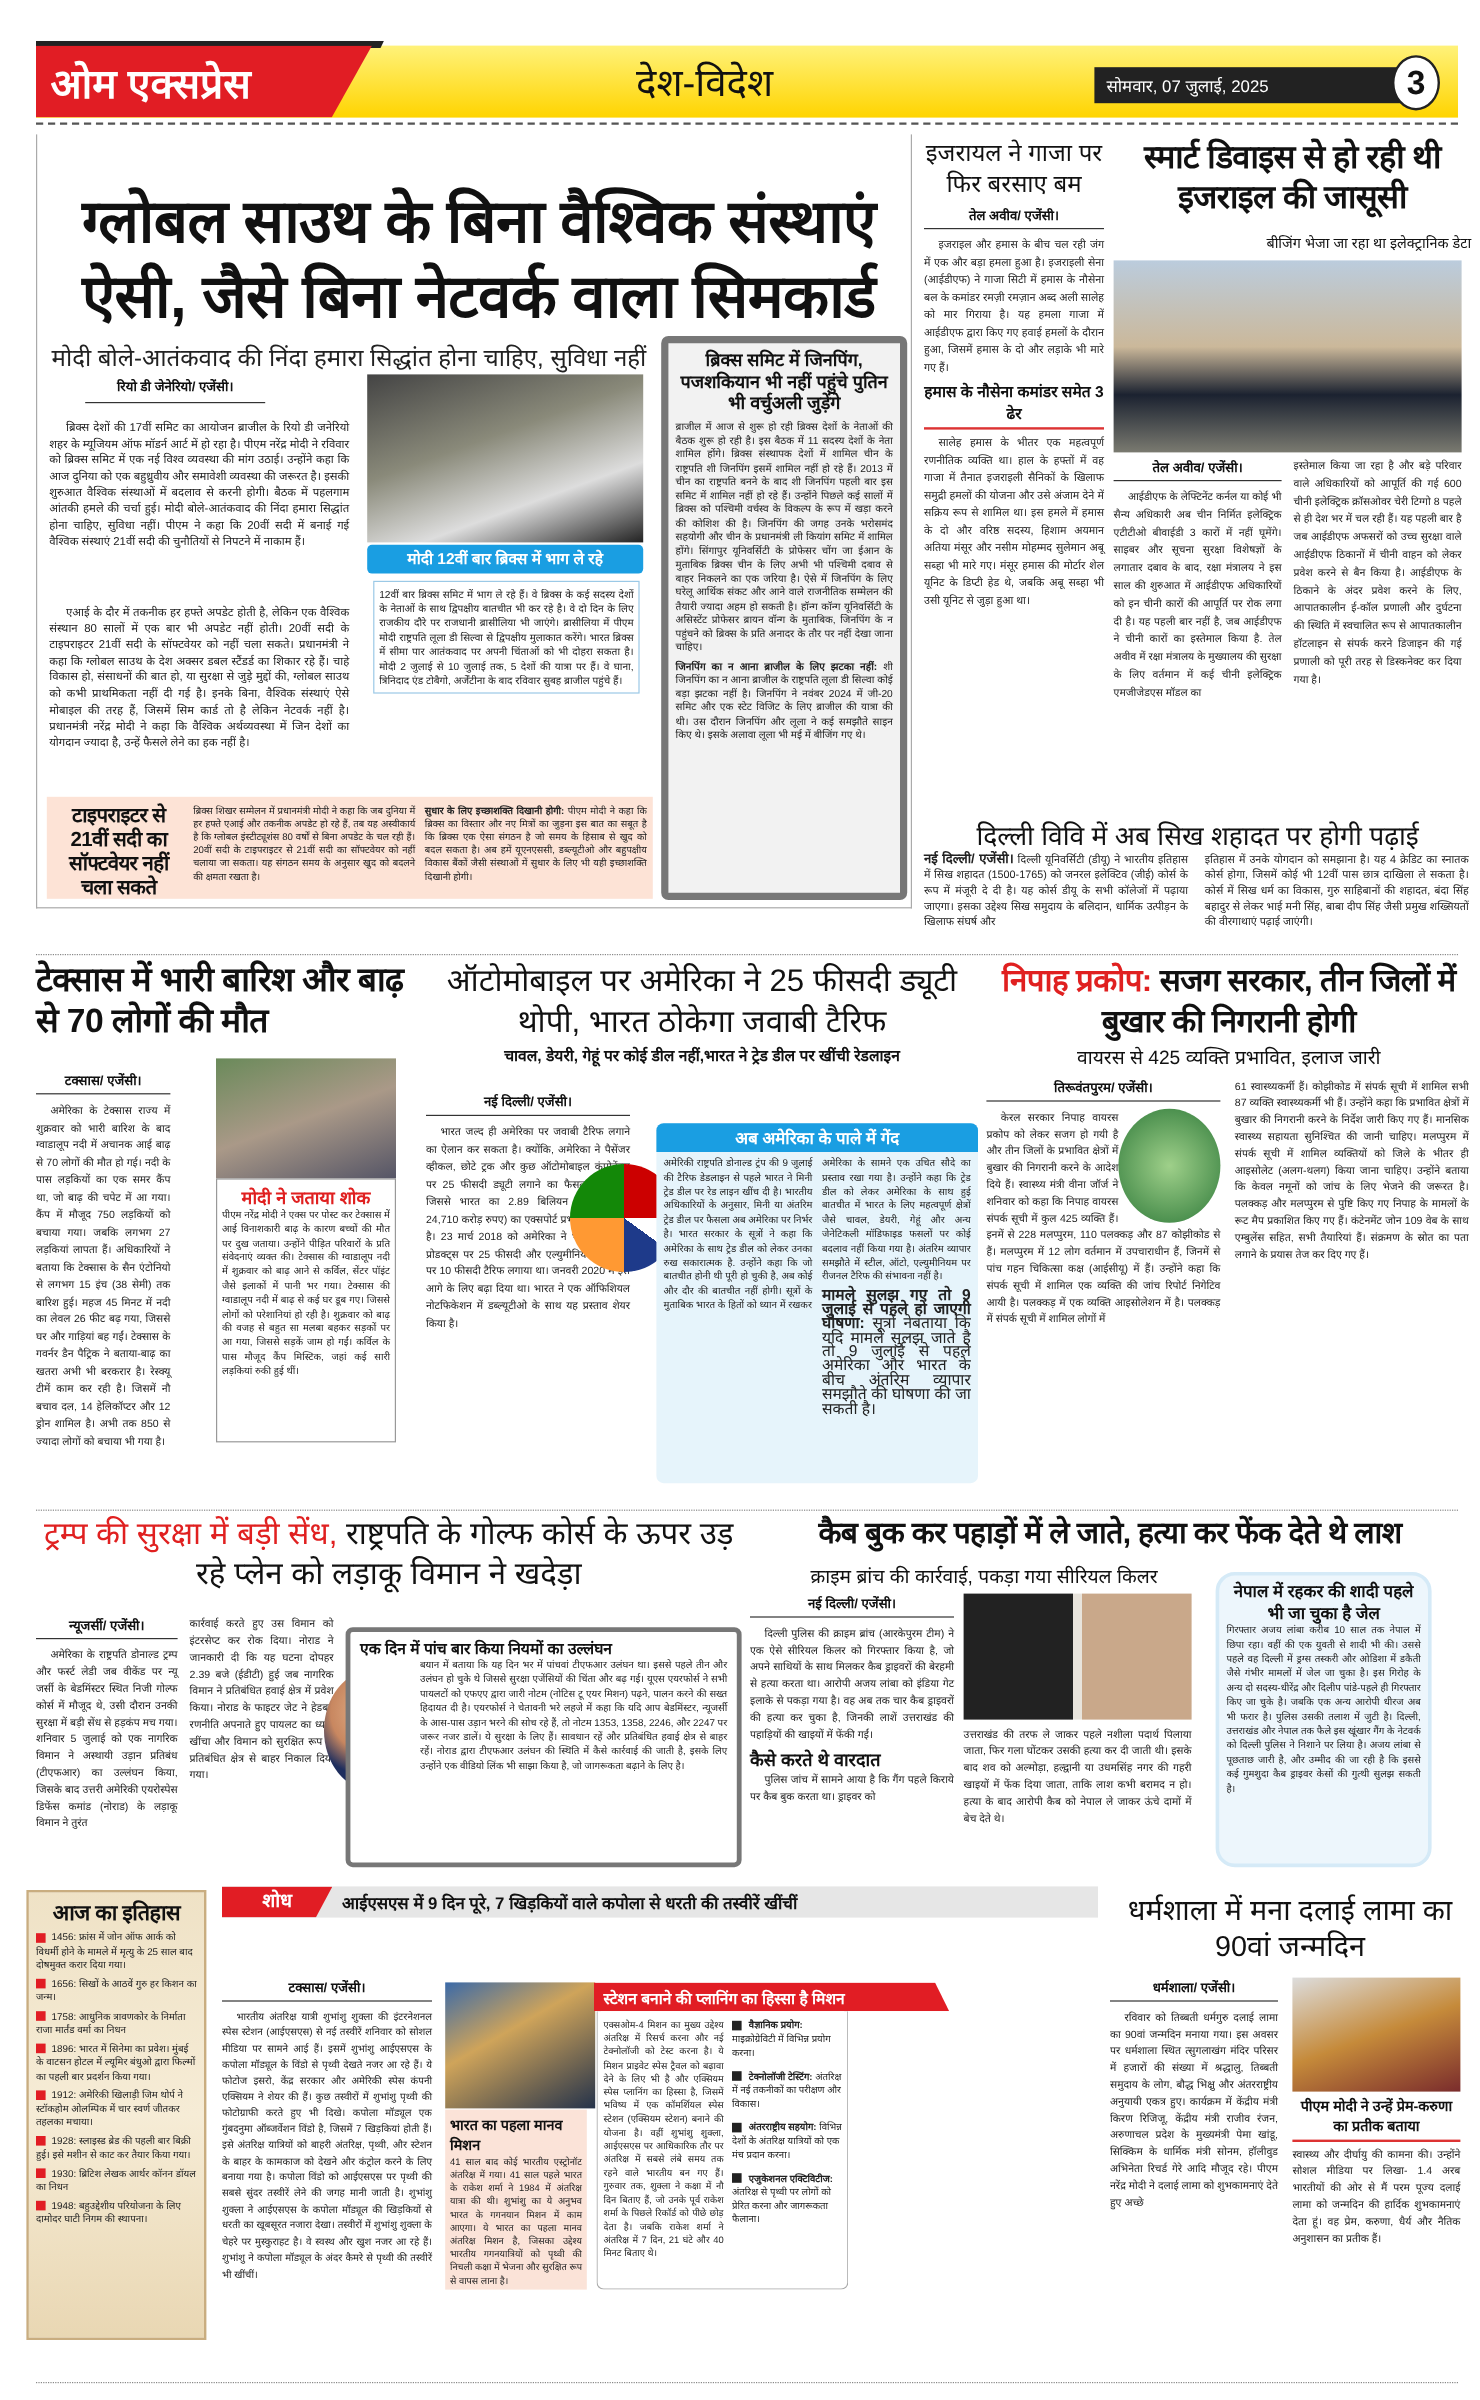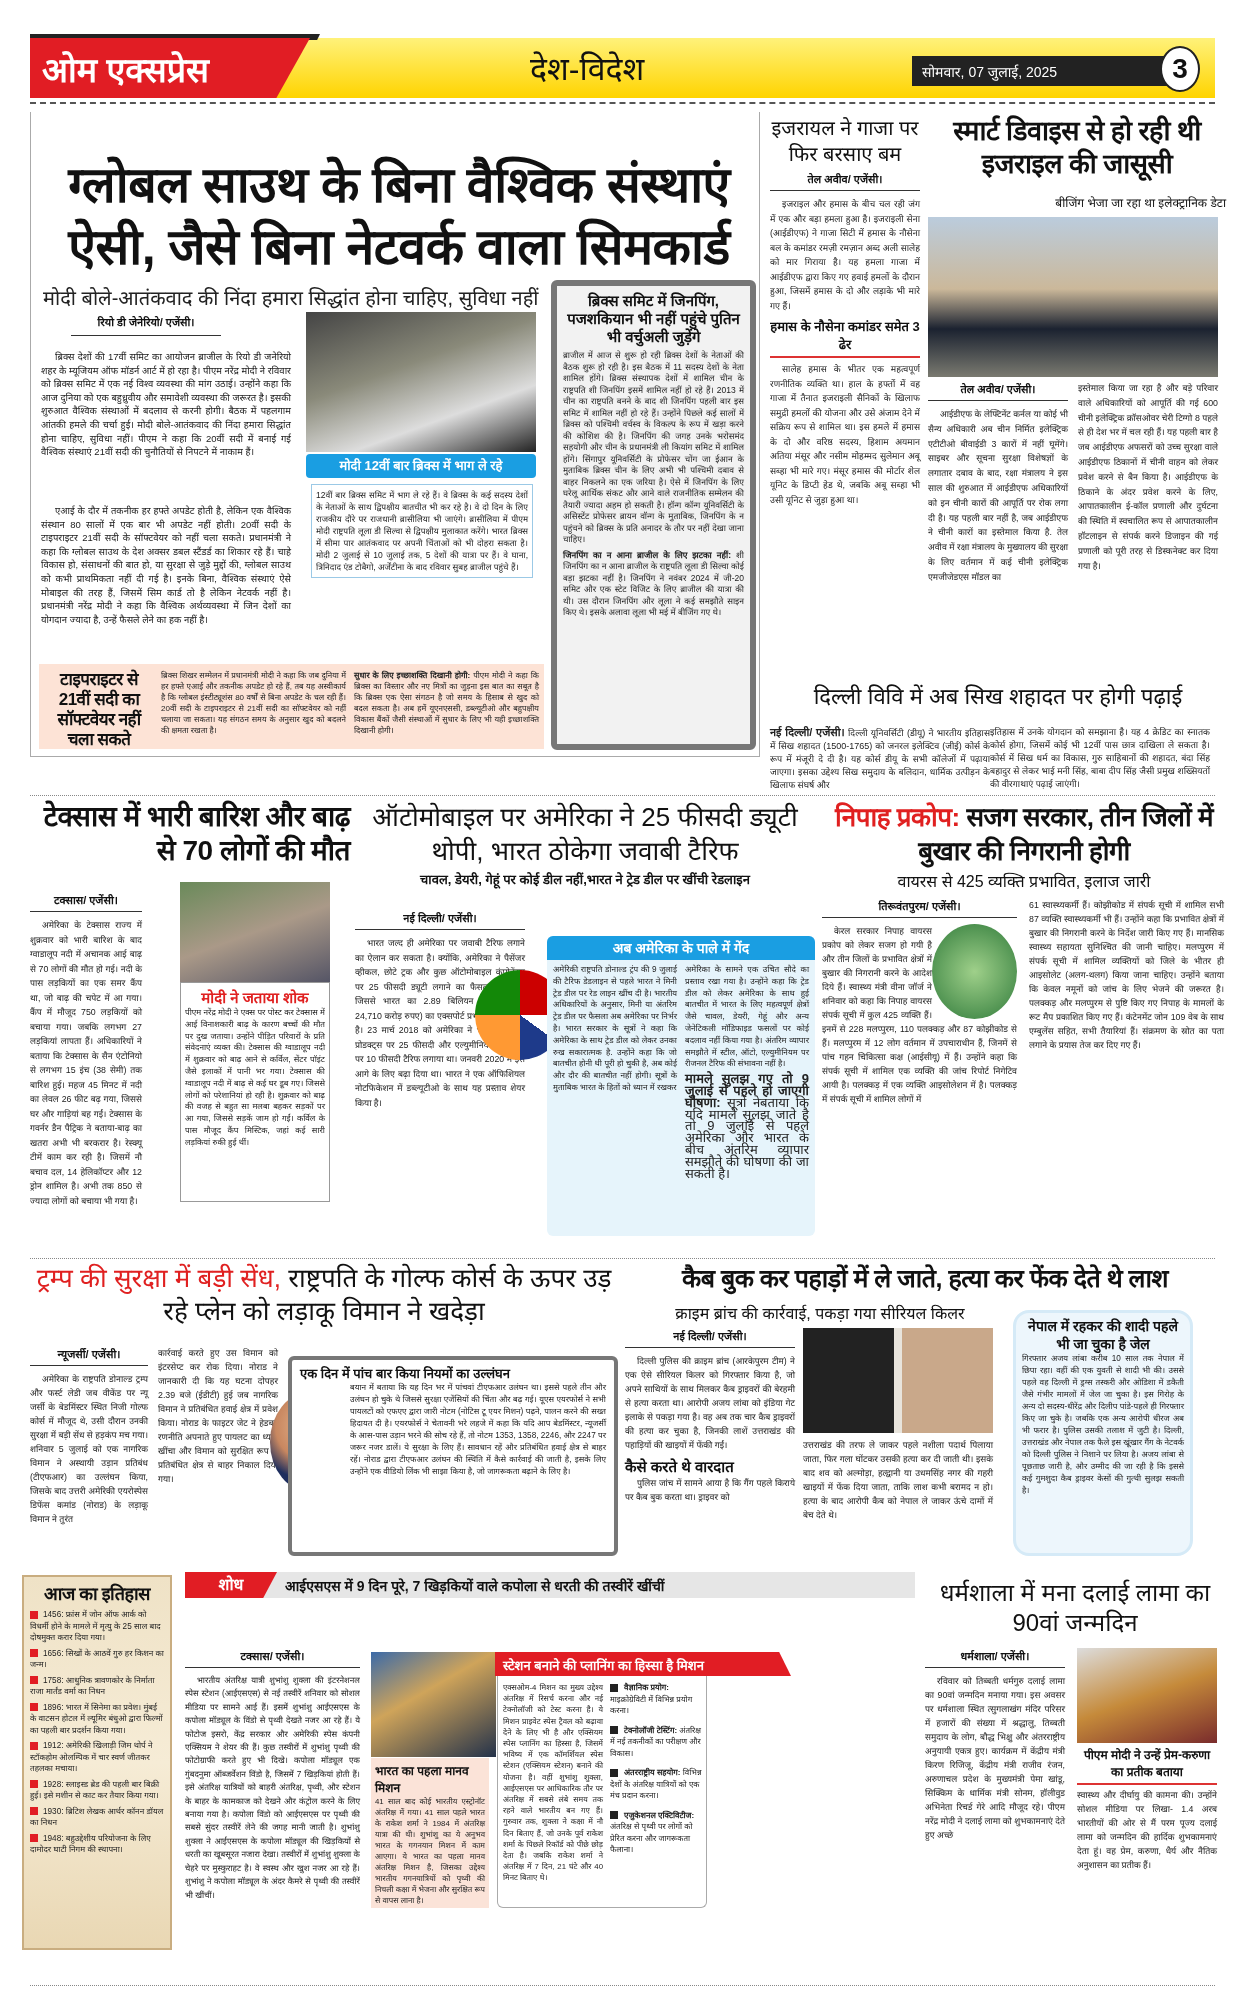--- a/index.html
+++ b/index.html
@@ -75,30 +75,30 @@
     <div style="width:140px">
       <div class="dateline">तेल अवीव/ एजेंसी।</div>
       <div class="body-txt" style="font-size:8.8px;line-height:14.8px;text-indent:12px">आईडीएफ के लेफ्टिनेंट कर्नल या कोई भी सैन्य अधिकारी अब चीन निर्मित इलेक्ट्रिक एटीटीओ बीवाईडी 3 कारों में नहीं घूमेंगे। साइबर और सूचना सुरक्षा विशेषज्ञों के लगातार दबाव के बाद, रक्षा मंत्रालय ने इस साल की शुरुआत में आईडीएफ अधिकारियों को इन चीनी कारों की आपूर्ति पर रोक लगा दी है। यह पहली बार नहीं है, जब आईडीएफ ने चीनी कारों का इस्तेमाल किया है. तेल अवीव में रक्षा मंत्रालय के मुख्यालय की सुरक्षा के लिए वर्तमान में कई चीनी इलेक्ट्रिक एमजीजेडएस मॉडल का</div>
     </div>
     <div class="body-txt" style="width:140px;font-size:8.8px;line-height:14.8px">इस्तेमाल किया जा रहा है और बड़े परिवार वाले अधिकारियों को आपूर्ति की गई 600 चीनी इलेक्ट्रिक क्रॉसओवर चेरी टिग्गो 8 पहले से ही देश भर में चल रही हैं। यह पहली बार है जब आईडीएफ अफसरों को उच्च सुरक्षा वाले आईडीएफ ठिकानों में चीनी वाहन को लेकर प्रवेश करने से बैन किया है। आईडीएफ के ठिकाने के अंदर प्रवेश करने के लिए, आपातकालीन ई-कॉल प्रणाली और दुर्घटना की स्थिति में स्वचालित रूप से आपातकालीन हॉटलाइन से संपर्क करने डिजाइन की गई प्रणाली को पूरी तरह से डिस्कनेक्ट कर दिया गया है।</div>
   </div>
 </div>
 
 <div class="abs" style="left:770px;top:680px;width:456px;height:110px">
   <div style="font-size:22px;text-align:center">दिल्ली विवि में अब सिख शहादत पर होगी पढ़ाई</div>
-  <div style="display:flex;margin-top:16px">
+  <div style="display:flex;gap:14px;margin-top:0">
     <div class="body-txt" style="width:220px;font-size:9px;line-height:13px"><b style="font-size:11px">नई दिल्ली/ एजेंसी।</b> <span>दिल्ली यूनिवर्सिटी (डीयू) ने भारतीय इतिहास में सिख शहादत (1500-1765) को जनरल इलेक्टिव (जीई) कोर्स के रूप में मंजूरी दे दी है। यह कोर्स डीयू के सभी कॉलेजों में पढ़ाया जाएगा। इसका उद्देश्य सिख समुदाय के बलिदान, धार्मिक उत्पीड़न के खिलाफ संघर्ष और</span></div>
     <div class="body-txt" style="width:220px;font-size:9px;line-height:13px">इतिहास में उनके योगदान को समझाना है। यह 4 क्रेडिट का स्नातक कोर्स होगा, जिसमें कोई भी 12वीं पास छात्र दाखिला ले सकता है। कोर्स में सिख धर्म का विकास, गुरु साहिबानों की शहादत, बंदा सिंह बहादुर से लेकर भाई मनी सिंह, बाबा दीप सिंह जैसी प्रमुख शख्सियतों की वीरगाथाएं पढ़ाई जाएंगी।</div>
   </div>
 </div>
 
 <div class="abs rule-dot" style="left:30px;top:795px;width:1185px"></div>
 
 <div class="abs" style="left:30px;top:800px;width:320px;height:455px">
-  <div class="head-bold" style="font-size:28px;line-height:34px;text-align:right">टेक्सास में भारी बारिश और बाढ़ से 70 लोगों की मौत</div>
+  <div class="head-bold" style="font-size:28px;line-height:34px;text-align:left">टेक्सास में भारी बारिश और बाढ़ से 70 लोगों की मौत</div>
   <div class="abs" style="left:0;top:92px;width:112px">
     <div class="dateline">टक्सास/ एजेंसी।</div>
     <div class="body-txt" style="font-size:8.8px;line-height:14.5px;text-indent:12px">अमेरिका के टेक्सास राज्य में शुक्रवार को भारी बारिश के बाद ग्वाडालूप नदी में अचानक आई बाढ़ से 70 लोगों की मौत हो गई। नदी के पास लड़कियों का एक समर कैंप था, जो बाढ़ की चपेट में आ गया। कैंप में मौजूद 750 लड़कियों को बचाया गया। जबकि लगभग 27 लड़कियां लापता हैं। अधिकारियों ने बताया कि टेक्सास के सैन एंटोनियो से लगभग 15 इंच (38 सेमी) तक बारिश हुई। महज 45 मिनट में नदी का लेवल 26 फीट बढ़ गया, जिससे घर और गाड़ियां बह गईं। टेक्सास के गवर्नर डैन पैट्रिक ने बताया-बाढ़ का खतरा अभी भी बरकरार है। रेस्क्यू टीमें काम कर रही है। जिसमें नौ बचाव दल, 14 हेलिकॉप्टर और 12 ड्रोन शामिल है। अभी तक 850 से ज्यादा लोगों को बचाया भी गया है।</div>
   </div>
   <div class="abs photo" style="left:150px;top:82px;width:150px;height:100px;background:linear-gradient(160deg,#6a8a5a,#a98,#556)"></div>
   <div class="abs boxed" style="left:150px;top:182px;width:150px;height:220px;padding:4px">
     <div class="red" style="font-size:15px;font-weight:bold;text-align:center">मोदी ने जताया शोक</div>
     <div class="small-txt" style="font-size:8.2px;line-height:11.8px">पीएम नरेंद्र मोदी ने एक्स पर पोस्ट कर टेक्सास में आई विनाशकारी बाढ़ के कारण बच्चों की मौत पर दुख जताया। उन्होंने पीड़ित परिवारों के प्रति संवेदनाएं व्यक्त की। टेक्सास की ग्वाडालूप नदी में शुक्रवार को बाढ़ आने से कर्विल, सेंटर पॉइंट जैसे इलाकों में पानी भर गया। टेक्सास की ग्वाडालूप नदी में बाढ़ से कई घर डूब गए। जिससे लोगों को परेशानियां हो रही है। शुक्रवार को बाढ़ की वजह से बहुत सा मलबा बहकर सड़कों पर आ गया, जिससे सड़कें जाम हो गईं। कर्विल के पास मौजूद कैंप मिस्टिक, जहां कई सारी लड़कियां रुकी हुई थीं।</div>
   </div>
 </div>

